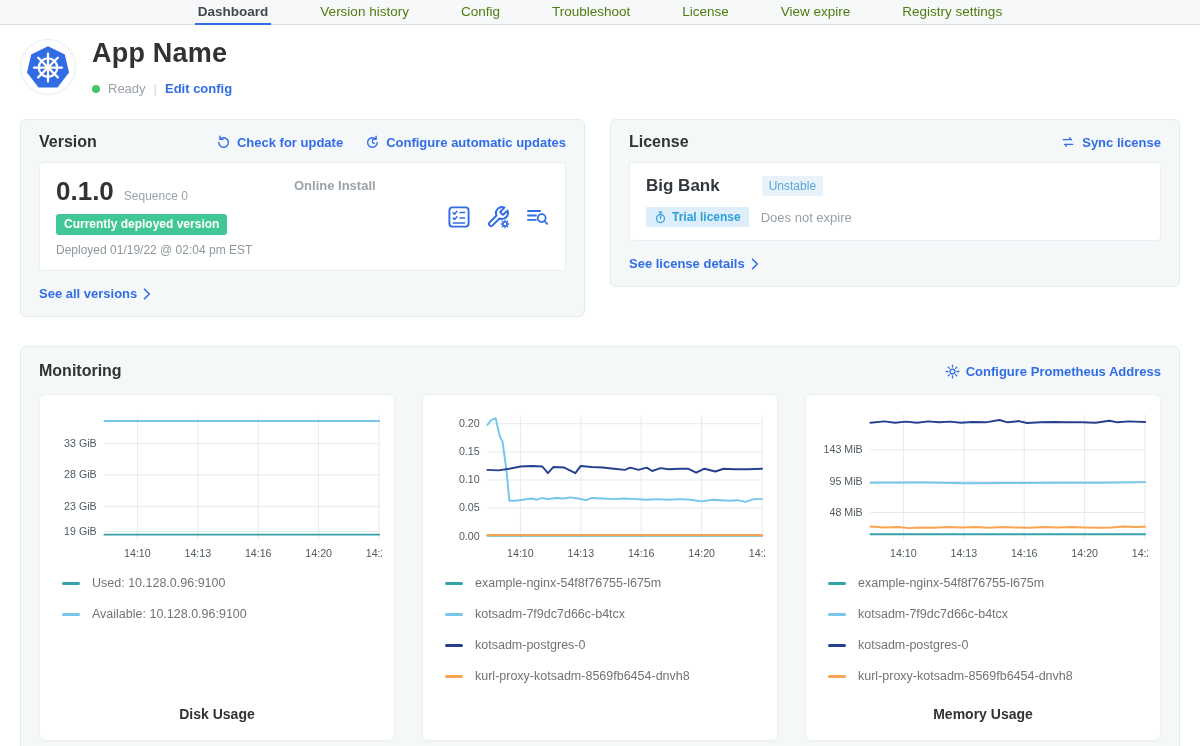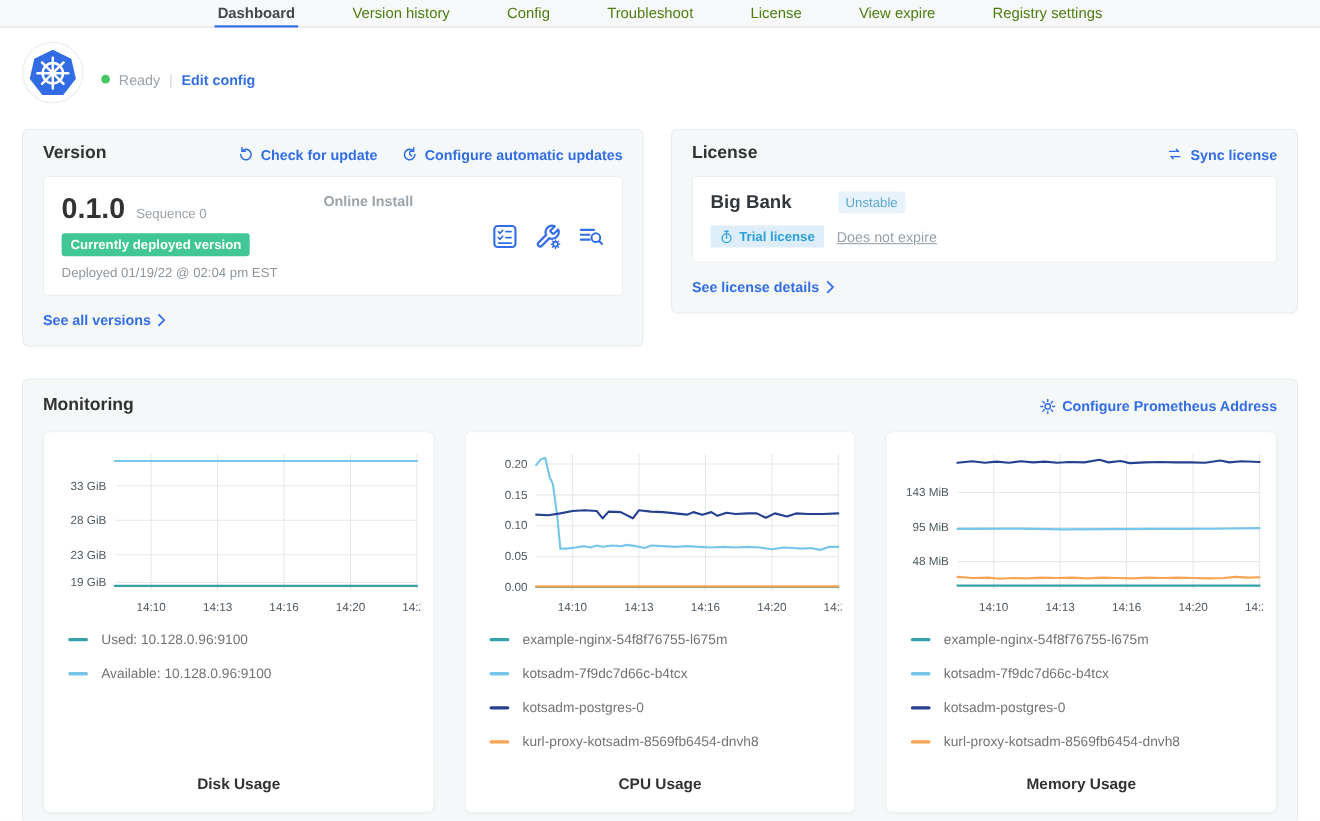--- a/index.html
+++ b/index.html
@@ -53,21 +53,21 @@
   .icon-btn svg { width:100%; height:100%; }
   .card-footer-link { margin-top:13px; }
 
   
   .lic-name-row { display:flex; align-items:center; gap:10px; }
   .lic-name { font-size:17px; font-weight:bold; color:#32373e; }
   .badge-channel { background:#e7f2fa; color:#5ba6d3; font-size:12px; padding:3px 7px; border-radius:3px;margin-left:32px; }
   .lic-meta-row { display:flex; align-items:center; gap:12px; margin-top:11px; }
   .badge-trial { background:#ddeefa; color:#2f9fd8; font-size:12px; font-weight:bold;
     padding:3px 8px; border-radius:0; display:inline-flex; align-items:center; gap:5px; }
-  .lic-expiry { font-size:13px; color:#99a1a8;text-decoration:underline; }
+  .lic-expiry { font-size:13px; color:#99a1a8; }
 
   
   .monitor-panel { margin-top:29px; background:#f5f8f9; border:1px solid #e6ebee;
     border-radius:6px; padding:15px 18px 18px; }
   .charts-row { display:flex; gap:27px; margin-top:14px; align-items:stretch; }
   .chart-card { flex:1 1 0; background:#fff; border:1px solid #eef1f3; border-radius:6px;
     box-shadow:0 1px 2px rgba(0,0,0,.03); padding:12px 12px 14px; display:flex; flex-direction:column; }
   .chart-svg { width:100%; display:block; overflow:hidden; }
   .legend { margin-top:10px; padding-left:10px; }
   .legend-item { display:flex; align-items:center; gap:12px; margin-bottom:17px; }
@@ -103,20 +103,21 @@
         <line x1="50" y1="51" x2="25" y2="51"></line>
         <line x1="50" y1="51" x2="75" y2="51"></line>
         <line x1="50" y1="51" x2="32.5" y2="33.5"></line>
         <line x1="50" y1="51" x2="67.5" y2="33.5"></line>
         <line x1="50" y1="51" x2="32.5" y2="68.5"></line>
         <line x1="50" y1="51" x2="67.5" y2="68.5"></line>
       </g>
       <circle cx="50" cy="51" r="5" fill="#ffffff"></circle>
     </svg>
     <div>
+      <div class="app-title">App Name</div>
       <div class="app-status-row">
         <span class="status-dot"></span>
         <span class="status-text">Ready</span>
         <span class="v-divider">|</span>
         <a class="link">Edit config</a>
       </div>
     </div>
   </div>
 
   <div class="cards-row">
@@ -317,21 +318,20 @@
             </div>
             <div class="legend-item">
               <span class="dash" style="background: rgb(37, 64, 143);"></span>
               <span class="legend-label">kotsadm-postgres-0</span>
             </div>
             <div class="legend-item">
               <span class="dash" style="background: rgb(249, 164, 82);"></span>
               <span class="legend-label">kurl-proxy-kotsadm-8569fb6454-dnvh8</span>
             </div>
           </div>
-        <div class="chart-title">CPU Usage</div>
       </div>
       <div class="chart-card">
         <svg class="chart-svg" viewBox="0 0 340 164">
             <line x1="54" y1="108.76595744680851" x2="337" y2="108.76595744680851" stroke="#e5e8ea" stroke-width="1"></line>
             <text x="46" y="112.26595744680851" text-anchor="end" font-size="11" fill="#4f5a61">48 MiB</text>
             <line x1="54" y1="76.76595744680851" x2="337" y2="76.76595744680851" stroke="#e5e8ea" stroke-width="1"></line>
             <text x="46" y="80.26595744680851" text-anchor="end" font-size="11" fill="#4f5a61">95 MiB</text>
             <line x1="54" y1="44.08510638297872" x2="337" y2="44.08510638297872" stroke="#e5e8ea" stroke-width="1"></line>
             <text x="46" y="47.58510638297872" text-anchor="end" font-size="11" fill="#4f5a61">143 MiB</text>
             <line x1="87.96000000000001" y1="8" x2="87.96000000000001" y2="136" stroke="#e5e8ea" stroke-width="1"></line>

